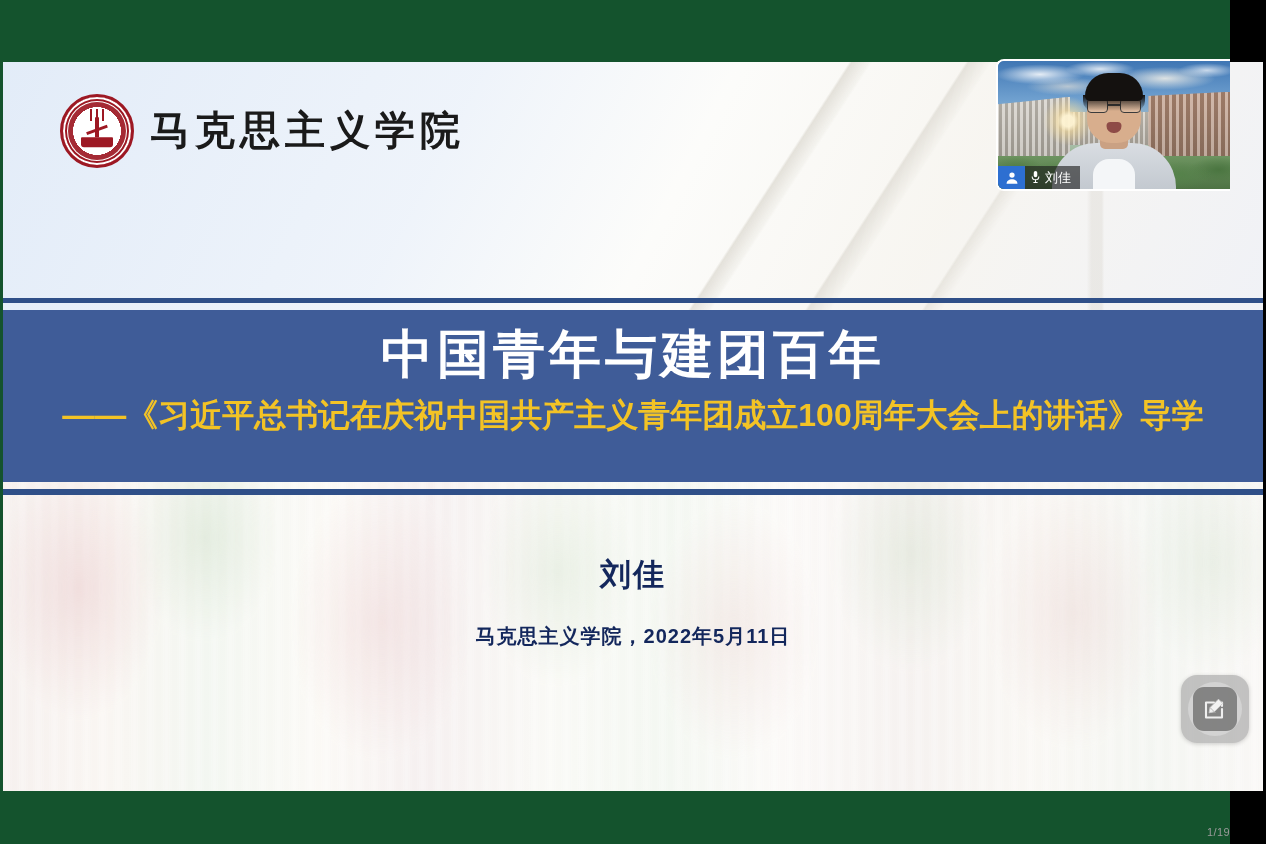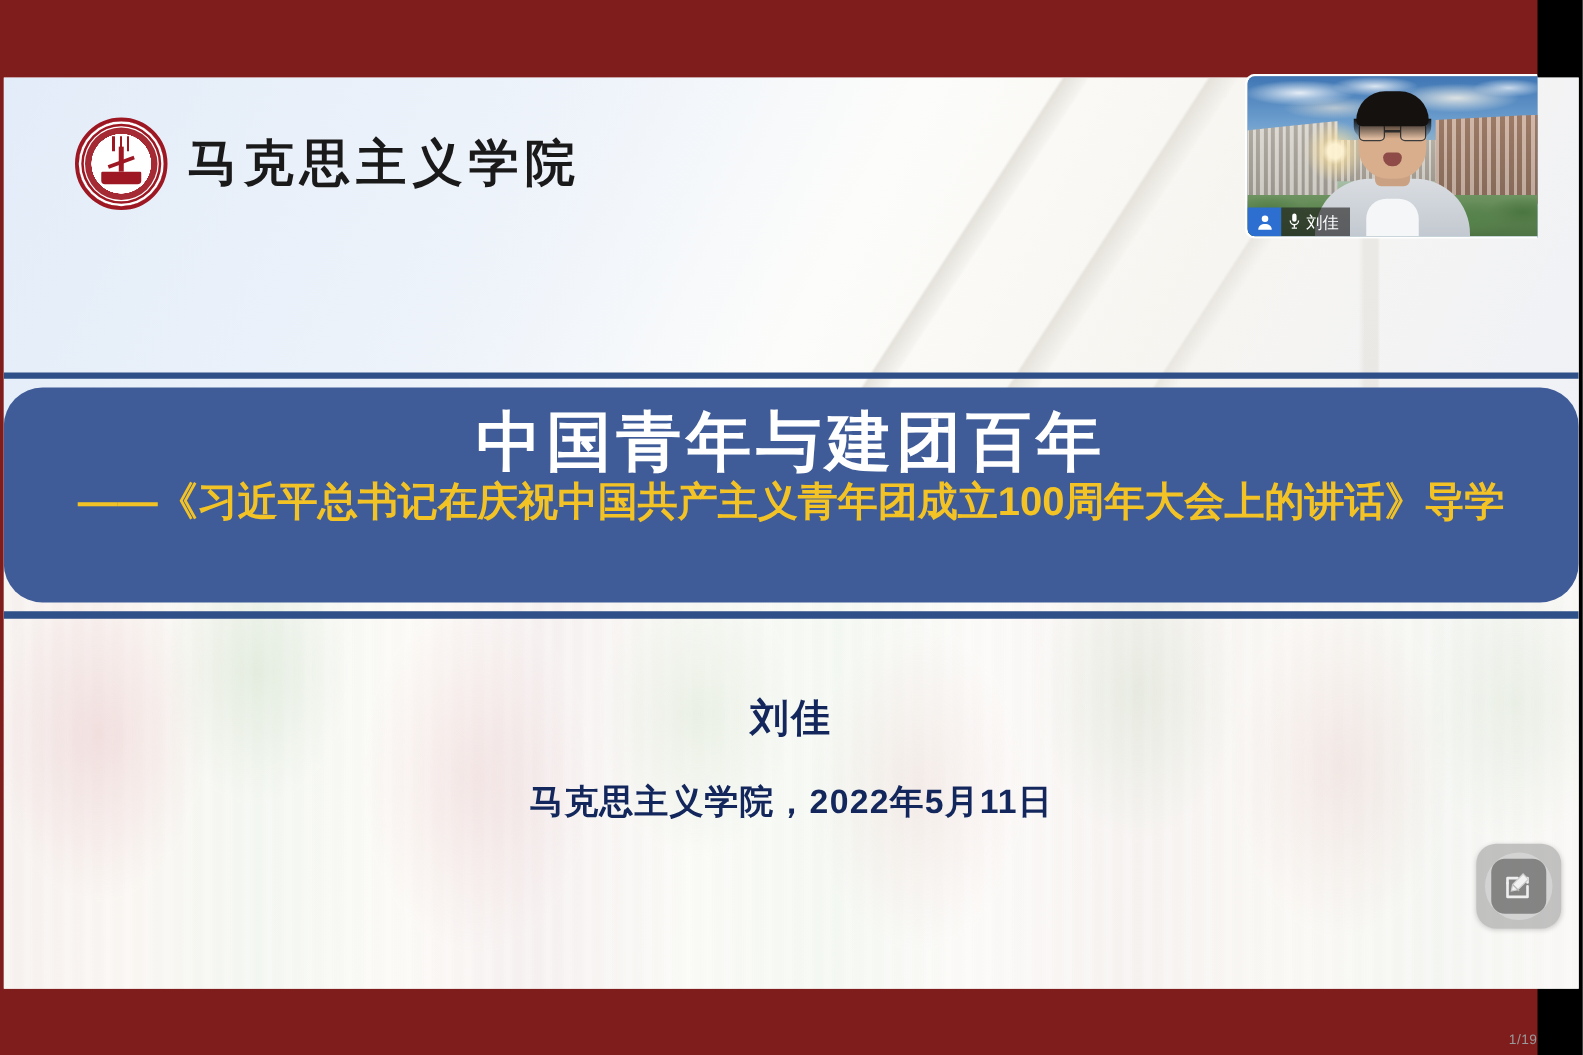--- a/index.html
+++ b/index.html
@@ -8,21 +8,21 @@
     width:1266px; height:844px;
     background:#000;
     font-family:"Liberation Sans","DejaVu Sans",sans-serif;
     overflow:hidden;
   }
 
   
   #stage {
     position:relative;
     width:1230px; height:844px;
-    background:#7f1d1d;
+    background:#14532d;
   }
 
   
   #slide {
     position:absolute;
     left:3px; top:62px;
     width:1260px; height:729px;
     overflow:hidden;
     background:#fdfdfd;
   }
@@ -141,49 +141,49 @@
     position:absolute; left:0; right:0; top:236px;
     height:5px; background:#2f4f88;
   }
   .title-band {
     position:absolute; left:0; right:0; top:248px;
     height:172px;
     background:#3f5c98;
     display:flex; flex-direction:column;
     align-items:center; justify-content:flex-start;
     padding-top:16px;
-    border-radius:31px;
   }
   .rule-bottom {
     position:absolute; left:0; right:0; top:427px;
     height:6px; background:#2f4f88;
   }
 
   .slide-title {
     font-size:52px; font-weight:700; color:#ffffff;
     letter-spacing:4px; line-height:1.1;
     white-space:nowrap;
   }
   .slide-subtitle {
+    margin-top:14px;
     font-size:32px; font-weight:700; color:#f3c325;
     letter-spacing:0px; white-space:nowrap;
     line-height:1.15;
   }
 
   
   .presenter {
     position:absolute; left:0; right:0; top:492px;
     text-align:center; color:#13275c;
   }
   .presenter-name {
     font-size:31px; font-weight:700; letter-spacing:2px;
   }
   .presenter-affil {
     margin-top:27px;
-    font-size:27px; font-weight:700; letter-spacing:1px;
+    font-size:20px; font-weight:700; letter-spacing:1px;
   }
 
   
   .annotate-btn {
     position:absolute; right:14px; bottom:48px;
     width:68px; height:68px; border-radius:16px;
     background:rgba(150,150,150,0.55);
     display:flex; align-items:center; justify-content:center;
     box-shadow:0 1px 4px rgba(0,0,0,.18);
   }

